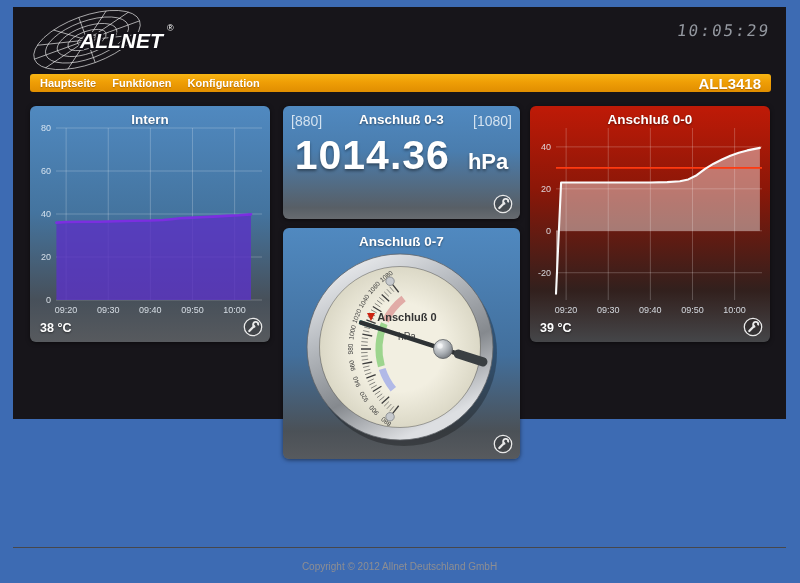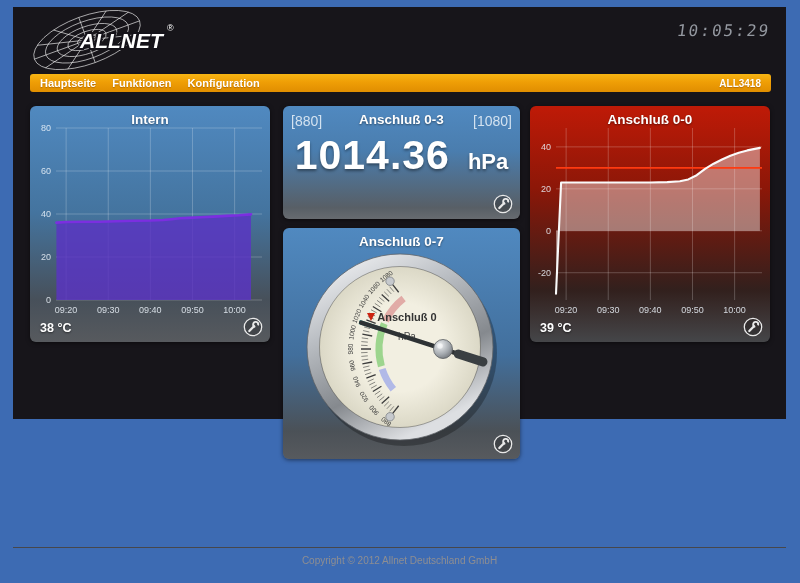--- a/index.html
+++ b/index.html
@@ -26,21 +26,21 @@
     position:absolute;left:17px;right:15px;top:67px;height:18px;
     background:linear-gradient(180deg,#f7b513,#ef9e06 45%,#e08e00);
     border-radius:3px;display:flex;align-items:center;gap:16px;
     padding:0 10px;box-sizing:border-box;
   }
   .nav a{
     color:#fff;font-size:11px;font-weight:bold;text-decoration:none;
     text-shadow:0 1px 1px rgba(120,60,0,.45);cursor:pointer;
   }
   .nav .device{
-    margin-left:auto;color:#fff;font-size:10px;font-weight:bold;
+    margin-left:auto;color:#fff;font-size:15px;font-weight:bold;
     text-shadow:0 1px 1px rgba(120,60,0,.45);
   }
   
   .panel{position:absolute;border-radius:6px;overflow:hidden;box-shadow:0 1px 4px rgba(0,0,0,.5);}
   .panel-blue{background:linear-gradient(180deg,#5089c0 0%,#44749f 45%,#47505a 82%,#575a5e 100%);}
   .panel-red{background:linear-gradient(180deg,#bf1a07 0%,#8c1708 35%,#32201d 78%,#454649 100%);}
   .p-intern{left:17px;top:99px;width:240px;height:236px;}
   .p-a03{left:270px;top:99px;width:237px;height:113px;
          background:linear-gradient(180deg,#5089c0 0%,#4a7dae 40%,#585f66 90%,#676b70 100%);}
   .p-a07{left:270px;top:221px;width:237px;height:231px;
@@ -66,21 +66,21 @@
   .big-value{
     position:absolute;left:0;right:0;top:26px;display:flex;justify-content:center;
     align-items:baseline;gap:18px;color:#fff;z-index:2;
     text-shadow:0 2px 3px rgba(0,0,0,.4);
   }
   .big-value .val{font-size:41px;font-weight:bold;letter-spacing:1px;}
   .big-value .unit{font-size:22px;font-weight:bold;}
   
   .footer{
     position:absolute;left:0;right:0;top:540px;border-top:1px solid #47474b;
-    text-align:center;color:#8e8e92;font-size:10px;padding-top:7px;
+    text-align:center;color:#8e8e92;font-size:10px;padding-top:13px;
   }
 </style>
 </head>
 <body>
 
 <div class="page">
 
   <div class="logo">
     <svg viewBox="0 0 150 62" width="150" height="62">
       <g transform="translate(60,31) rotate(-20)" stroke="#ffffff" stroke-width="0.6" fill="none" opacity="0.95">

